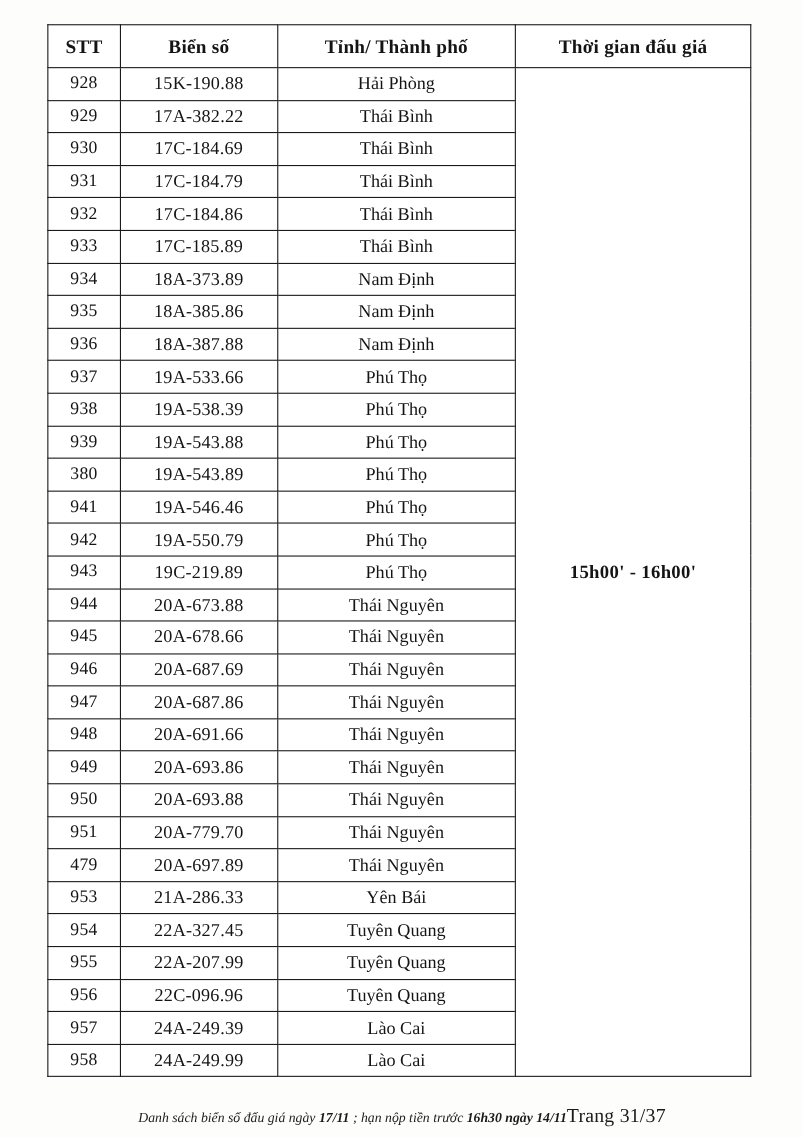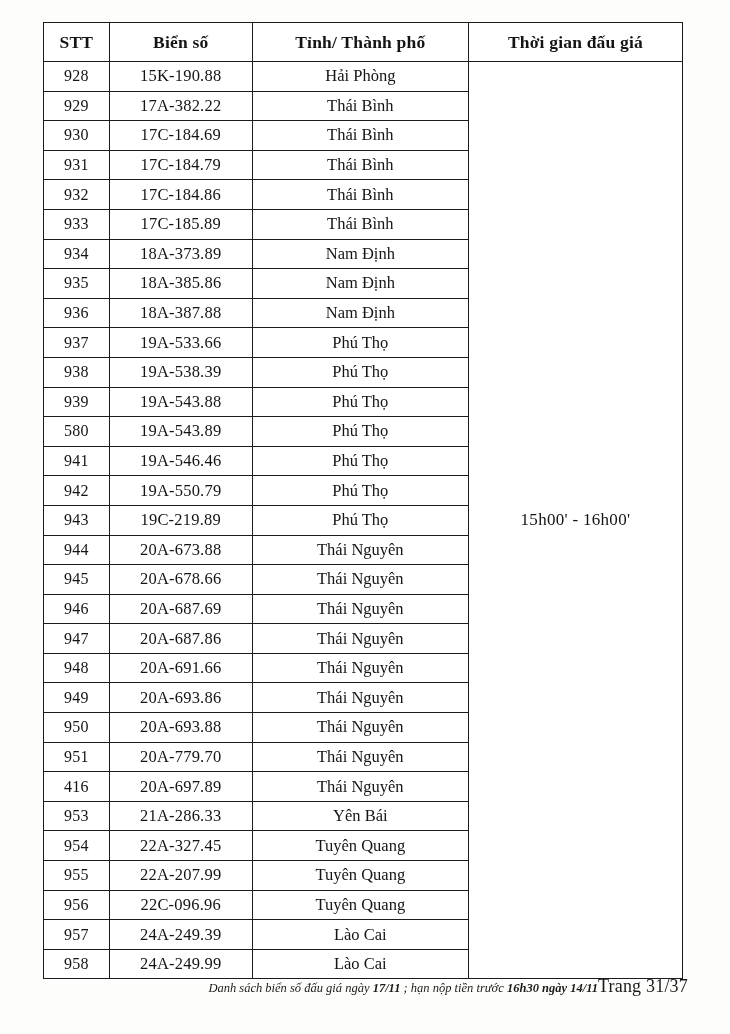--- a/index.html
+++ b/index.html
@@ -70,32 +70,32 @@
   }
   td.plate {
     font-size: 16.5px;
     letter-spacing: 0.2px;
   }
   td.prov {
     font-size: 16.5px;
   }
   td.time {
     font-size: 17px;
-    font-weight: normal;
+    font-weight: bold;
     letter-spacing: 0.3px;
   }
 
   
   .footer {
     position: absolute;
     left: 43px;
-    top: 976px;
+    top: 1004px;
     width: 645px;
     display: flex;
-    justify-content: flex-end;
+    justify-content: center;
     align-items: baseline;
     font-size: 12.5px;
   }
   .footer-left {
     font-style: italic;
     font-family: "Liberation Serif", serif;
     color: #1a1a1a;
   }
   .footer-left b {
     font-weight: bold;
@@ -214,21 +214,21 @@
           <td class="stt">938</td>
           <td class="plate">19A-538.39</td>
           <td class="prov">Phú Thọ</td>
         </tr>
         <tr>
           <td class="stt">939</td>
           <td class="plate">19A-543.88</td>
           <td class="prov">Phú Thọ</td>
         </tr>
         <tr>
-          <td class="stt">580</td>
+          <td class="stt">380</td>
           <td class="plate">19A-543.89</td>
           <td class="prov">Phú Thọ</td>
         </tr>
         <tr>
           <td class="stt">941</td>
           <td class="plate">19A-546.46</td>
           <td class="prov">Phú Thọ</td>
         </tr>
         <tr>
           <td class="stt">942</td>
@@ -274,21 +274,21 @@
           <td class="stt">950</td>
           <td class="plate">20A-693.88</td>
           <td class="prov">Thái Nguyên</td>
         </tr>
         <tr>
           <td class="stt">951</td>
           <td class="plate">20A-779.70</td>
           <td class="prov">Thái Nguyên</td>
         </tr>
         <tr>
-          <td class="stt">416</td>
+          <td class="stt">479</td>
           <td class="plate">20A-697.89</td>
           <td class="prov">Thái Nguyên</td>
         </tr>
         <tr>
           <td class="stt">953</td>
           <td class="plate">21A-286.33</td>
           <td class="prov">Yên Bái</td>
         </tr>
         <tr>
           <td class="stt">954</td>

